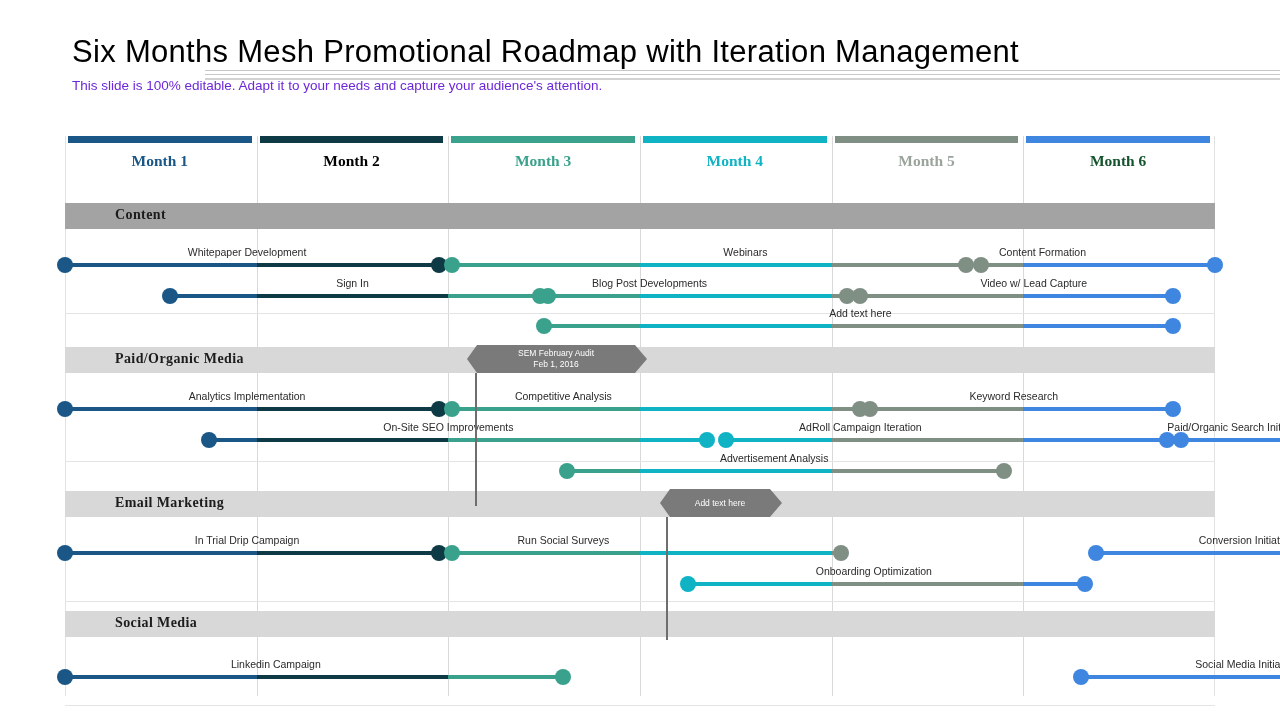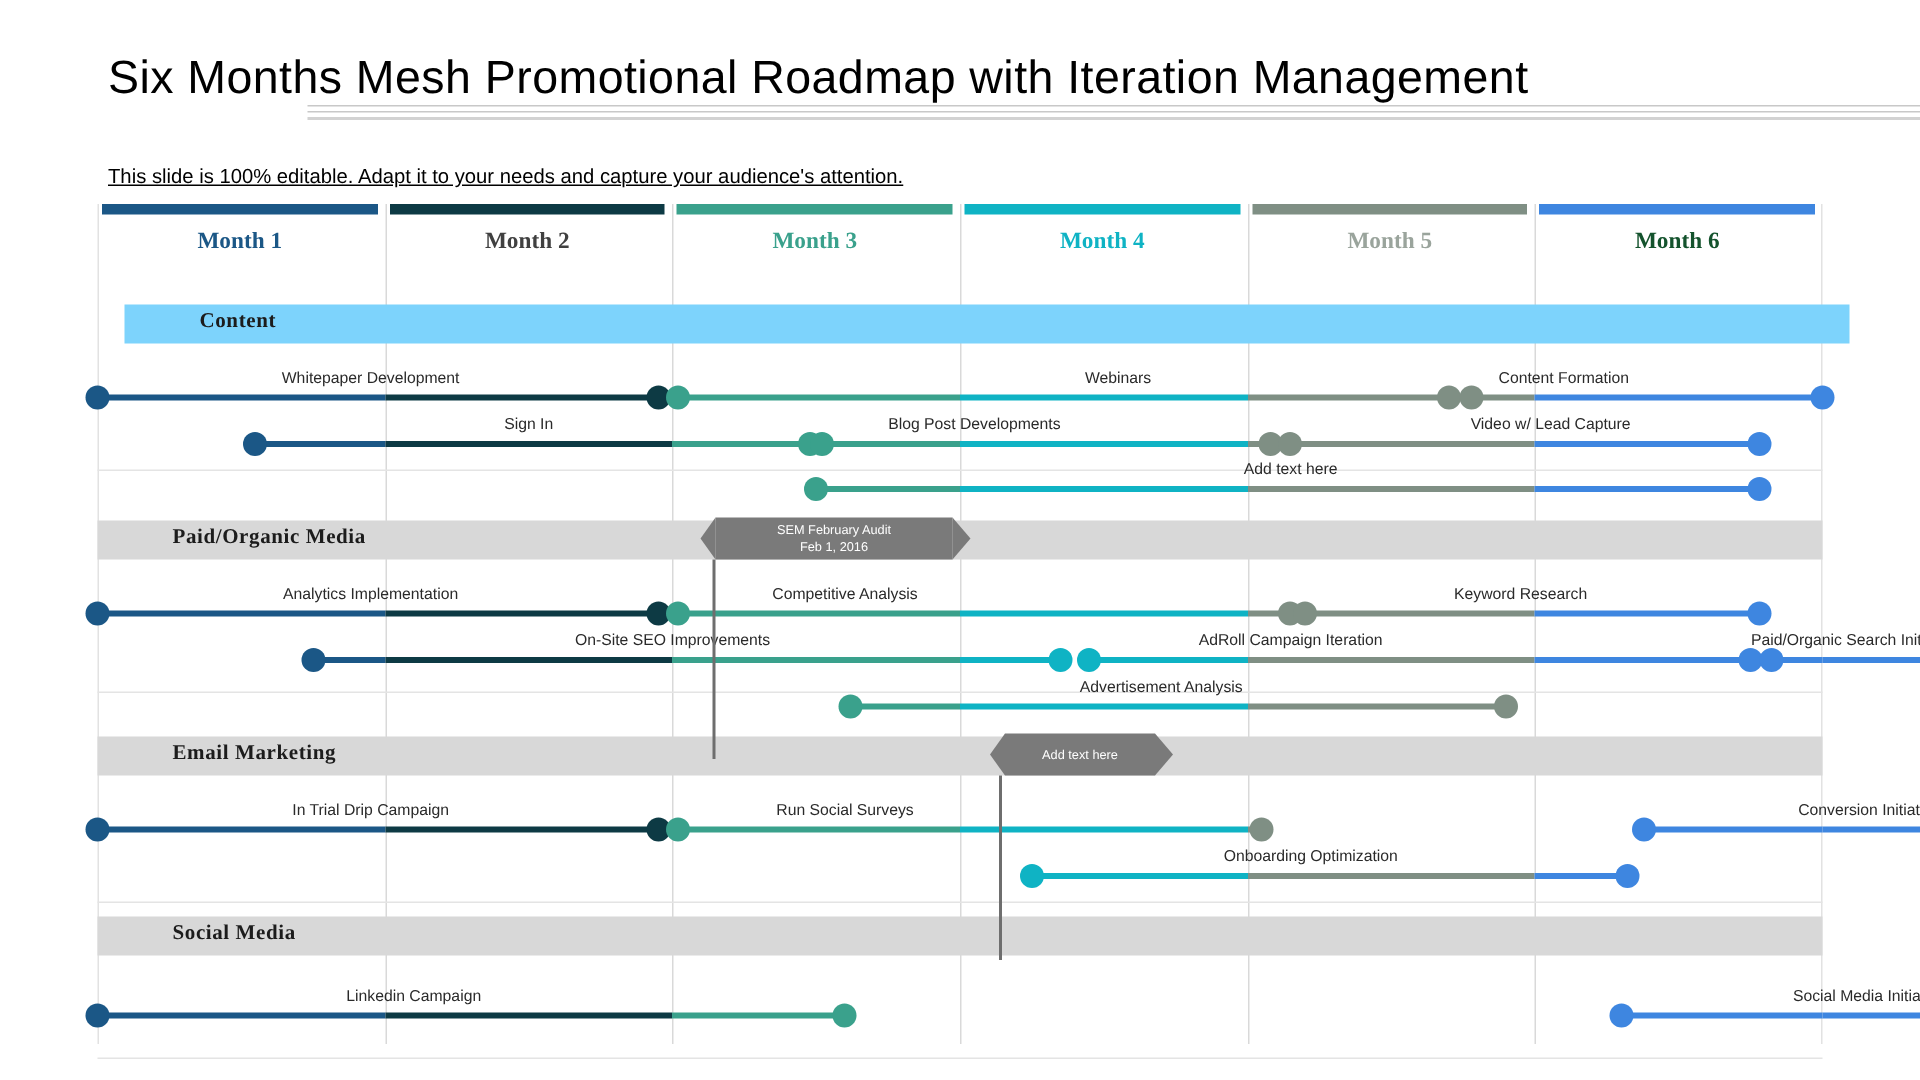--- a/index.html
+++ b/index.html
@@ -13,22 +13,22 @@
     position:absolute;left:72px;top:34px;
     font-size:31px;color:#000000;font-weight:400;
     letter-spacing:0.3px;white-space:nowrap;
   }
   #title-rules{position:absolute;left:205px;top:70px;width:1075px;height:14px;}
   #title-rules .rule{position:absolute;left:0;width:100%;height:1px;background:#c8c8c8;}
   #title-rules .rule.r1{top:0px;}
   #title-rules .rule.r2{top:4px;}
   #title-rules .rule.r3{top:8px;height:2px;background:#d2d2d2;}
   #subtitle{
-    position:absolute;left:72px;top:110px;
-    font-size:13.5px;color:#000000;white-space:nowrap;text-decoration:underline;
+    position:absolute;left:72px;top:78px;
+    font-size:13.5px;color:#6d28d9;white-space:nowrap;
   }
   
   #chart{
     position:absolute;left:65px;top:136px;width:1150px;height:560px;
   }
   
   .col-line{position:absolute;top:0;bottom:0;width:1px;background:#d9d9d9;}
   .frame-left{position:absolute;left:0;top:0;bottom:0;width:1px;background:#e2e2e2;}
   .frame-right{position:absolute;right:0;top:0;bottom:0;width:1px;background:#e2e2e2;}
   
@@ -100,41 +100,41 @@
         <div class="col-line" style="left: 766.667px;"></div>
         <div class="col-line" style="left: 958.333px;"></div>
       </div>
     <div id="month-heads">
         <div class="month-head" style="left: 3px; width: 183.667px;">
           <div class="month-bar" style="background: rgb(27, 87, 134);"></div>
           <div class="month-label" style="color: rgb(27, 87, 134);">Month 1</div>
         </div>
         <div class="month-head" style="left: 194.667px; width: 183.667px;">
           <div class="month-bar" style="background: rgb(13, 58, 68);"></div>
-          <div class="month-label" style="color: #404040;">Month 2</div>
+          <div class="month-label" style="color: #000000;">Month 2</div>
         </div>
         <div class="month-head" style="left: 386.333px; width: 183.667px;">
           <div class="month-bar" style="background: rgb(58, 161, 140);"></div>
           <div class="month-label" style="color: rgb(58, 161, 140);">Month 3</div>
         </div>
         <div class="month-head" style="left: 578px; width: 183.667px;">
           <div class="month-bar" style="background: rgb(15, 179, 196);"></div>
           <div class="month-label" style="color: rgb(15, 179, 196);">Month 4</div>
         </div>
         <div class="month-head" style="left: 769.667px; width: 183.667px;">
           <div class="month-bar" style="background: rgb(127, 143, 132);"></div>
           <div class="month-label" style="color: rgb(154, 164, 156);">Month 5</div>
         </div>
         <div class="month-head" style="left: 961.333px; width: 183.667px;">
           <div class="month-bar" style="background: rgb(62, 134, 224);"></div>
           <div class="month-label" style="color: #14532d;">Month 6</div>
         </div>
       </div>
     <div id="sections">
-        <div class="section-head" style="top: 67px; background: #7dd3fc; margin-left: 18px;">
+        <div class="section-head" style="top: 67px; background: #a3a3a3;">
           <div class="stitle">Content</div>
         </div>
         <div class="section-body" style="top: 93px; height: 84px;"></div>
         <div class="task" style="left: 0px; top: 129px; width: 1150px;">
           <div class="seg" style="left: 0px; width: 191.667px; background: rgb(27, 87, 134);"></div>
           <div class="seg" style="left: 191.667px; width: 182.083px; background: rgb(13, 58, 68);"></div>
           <div class="dot" style="left: 0px; background: rgb(27, 87, 134);"></div>
           <div class="dot" style="left: 373.75px; background: rgb(13, 58, 68);"></div>
           <div class="tlabel" style="left: 182.083px;">Whitepaper Development</div>
         </div>

